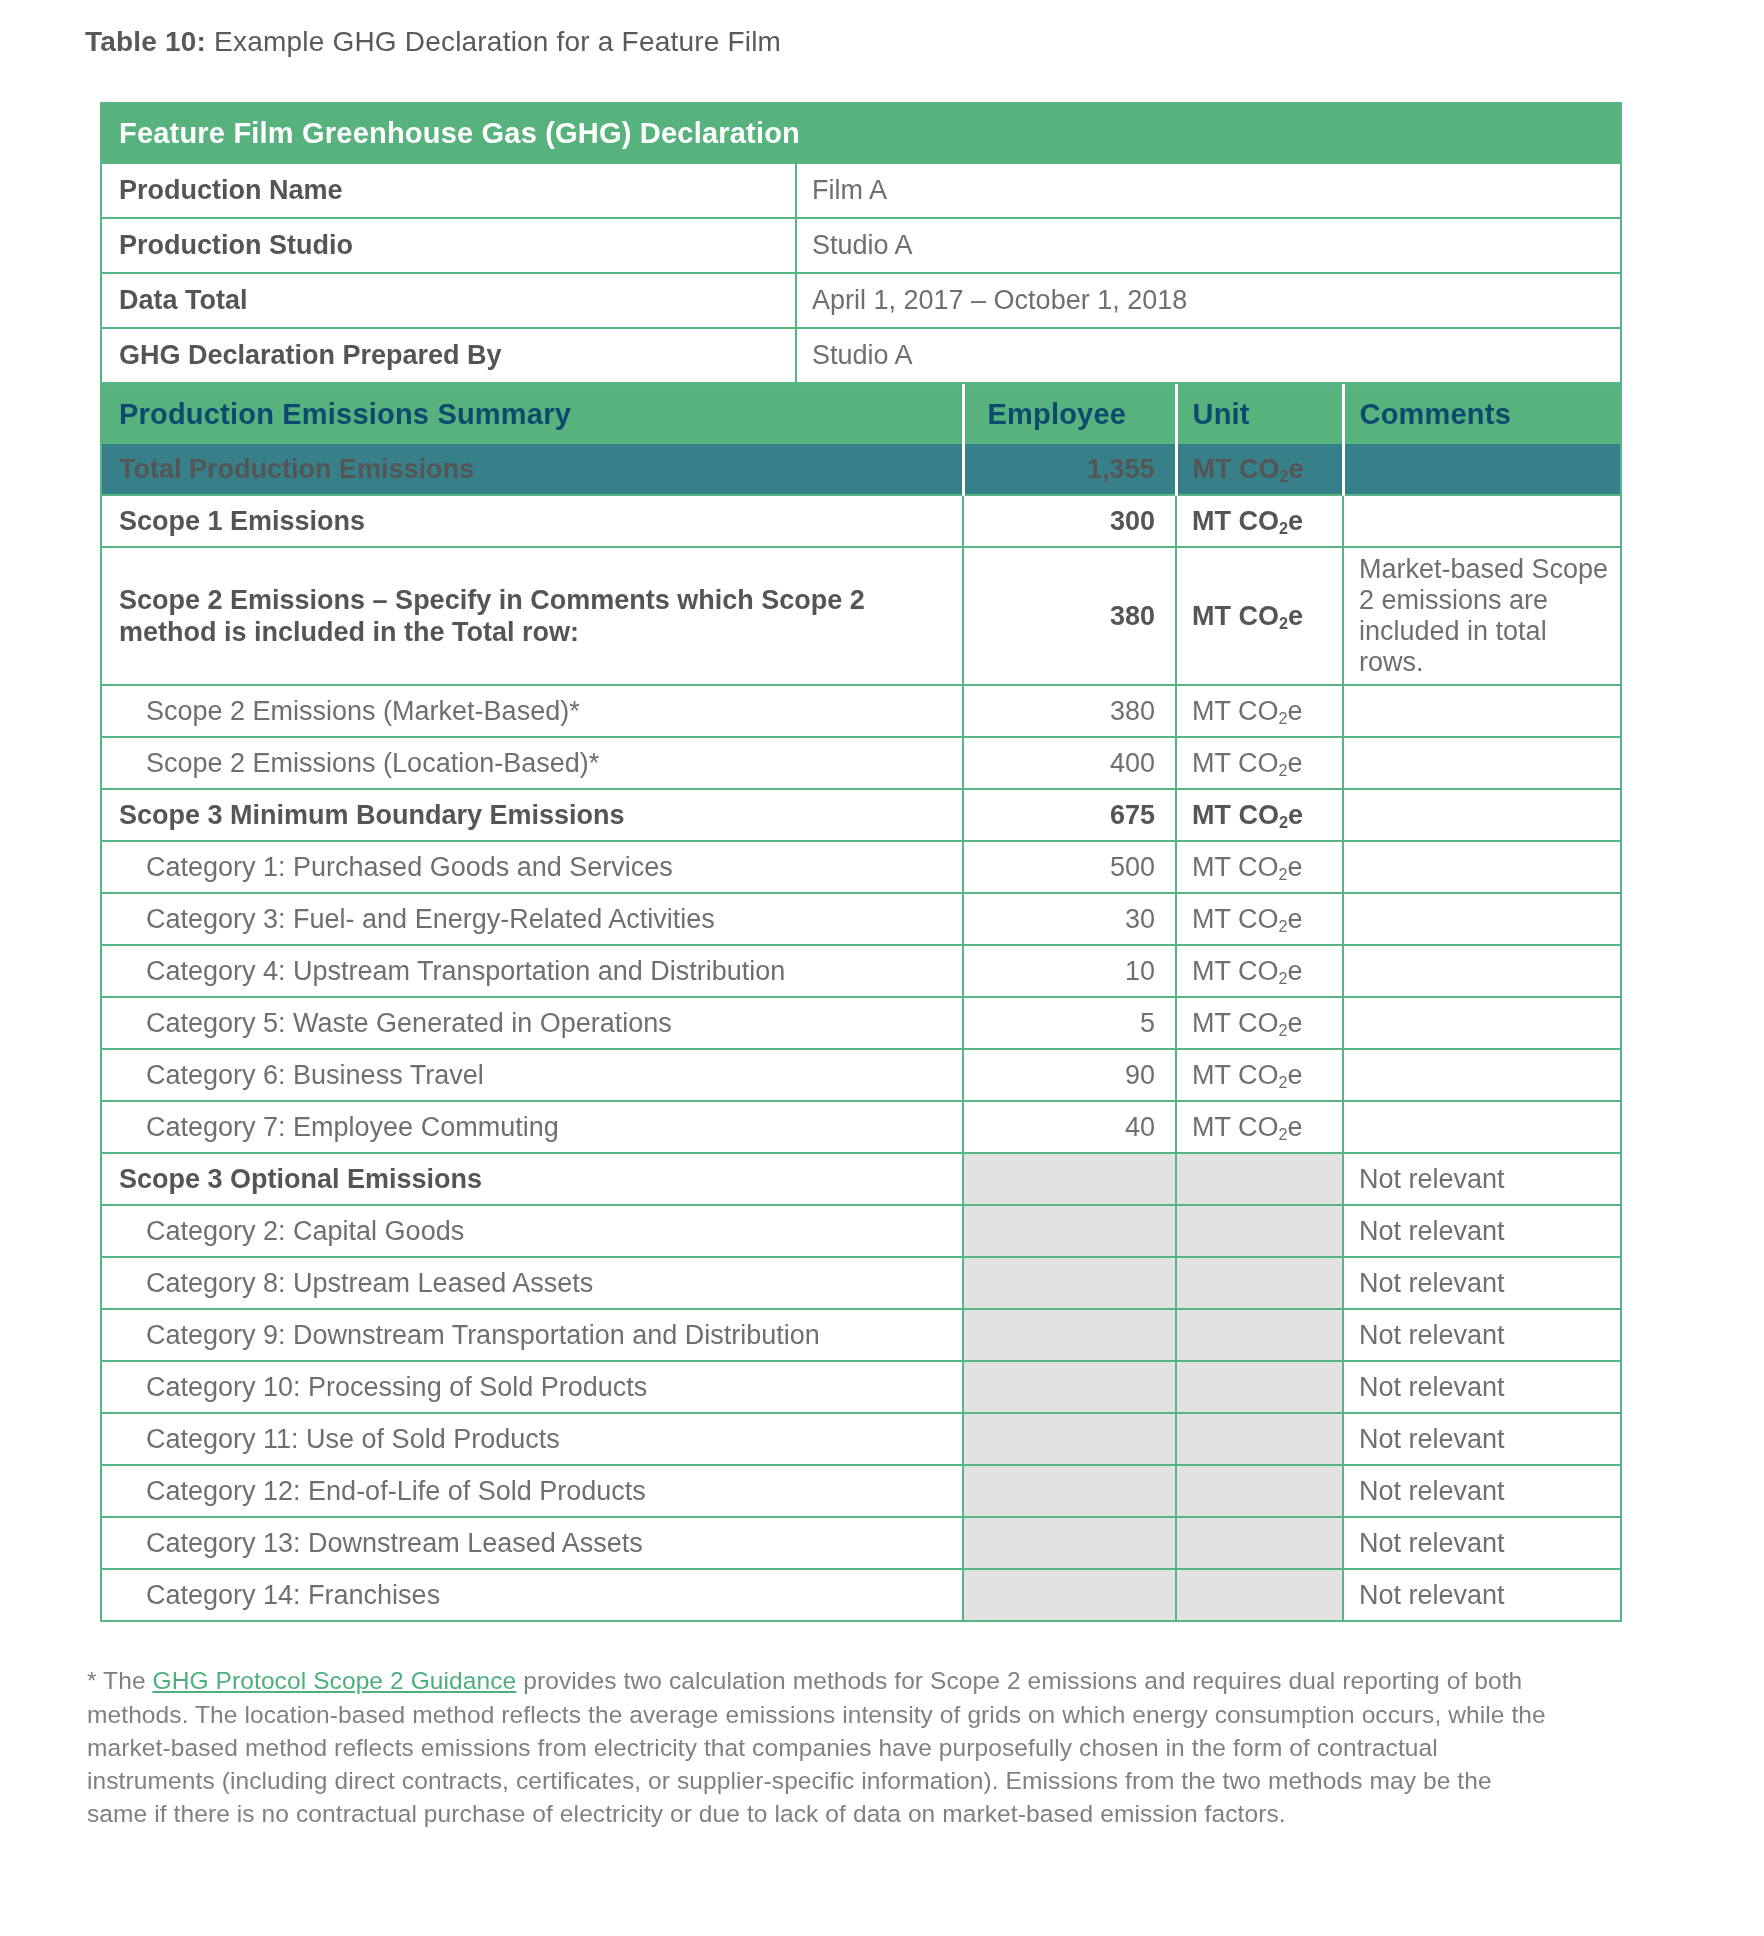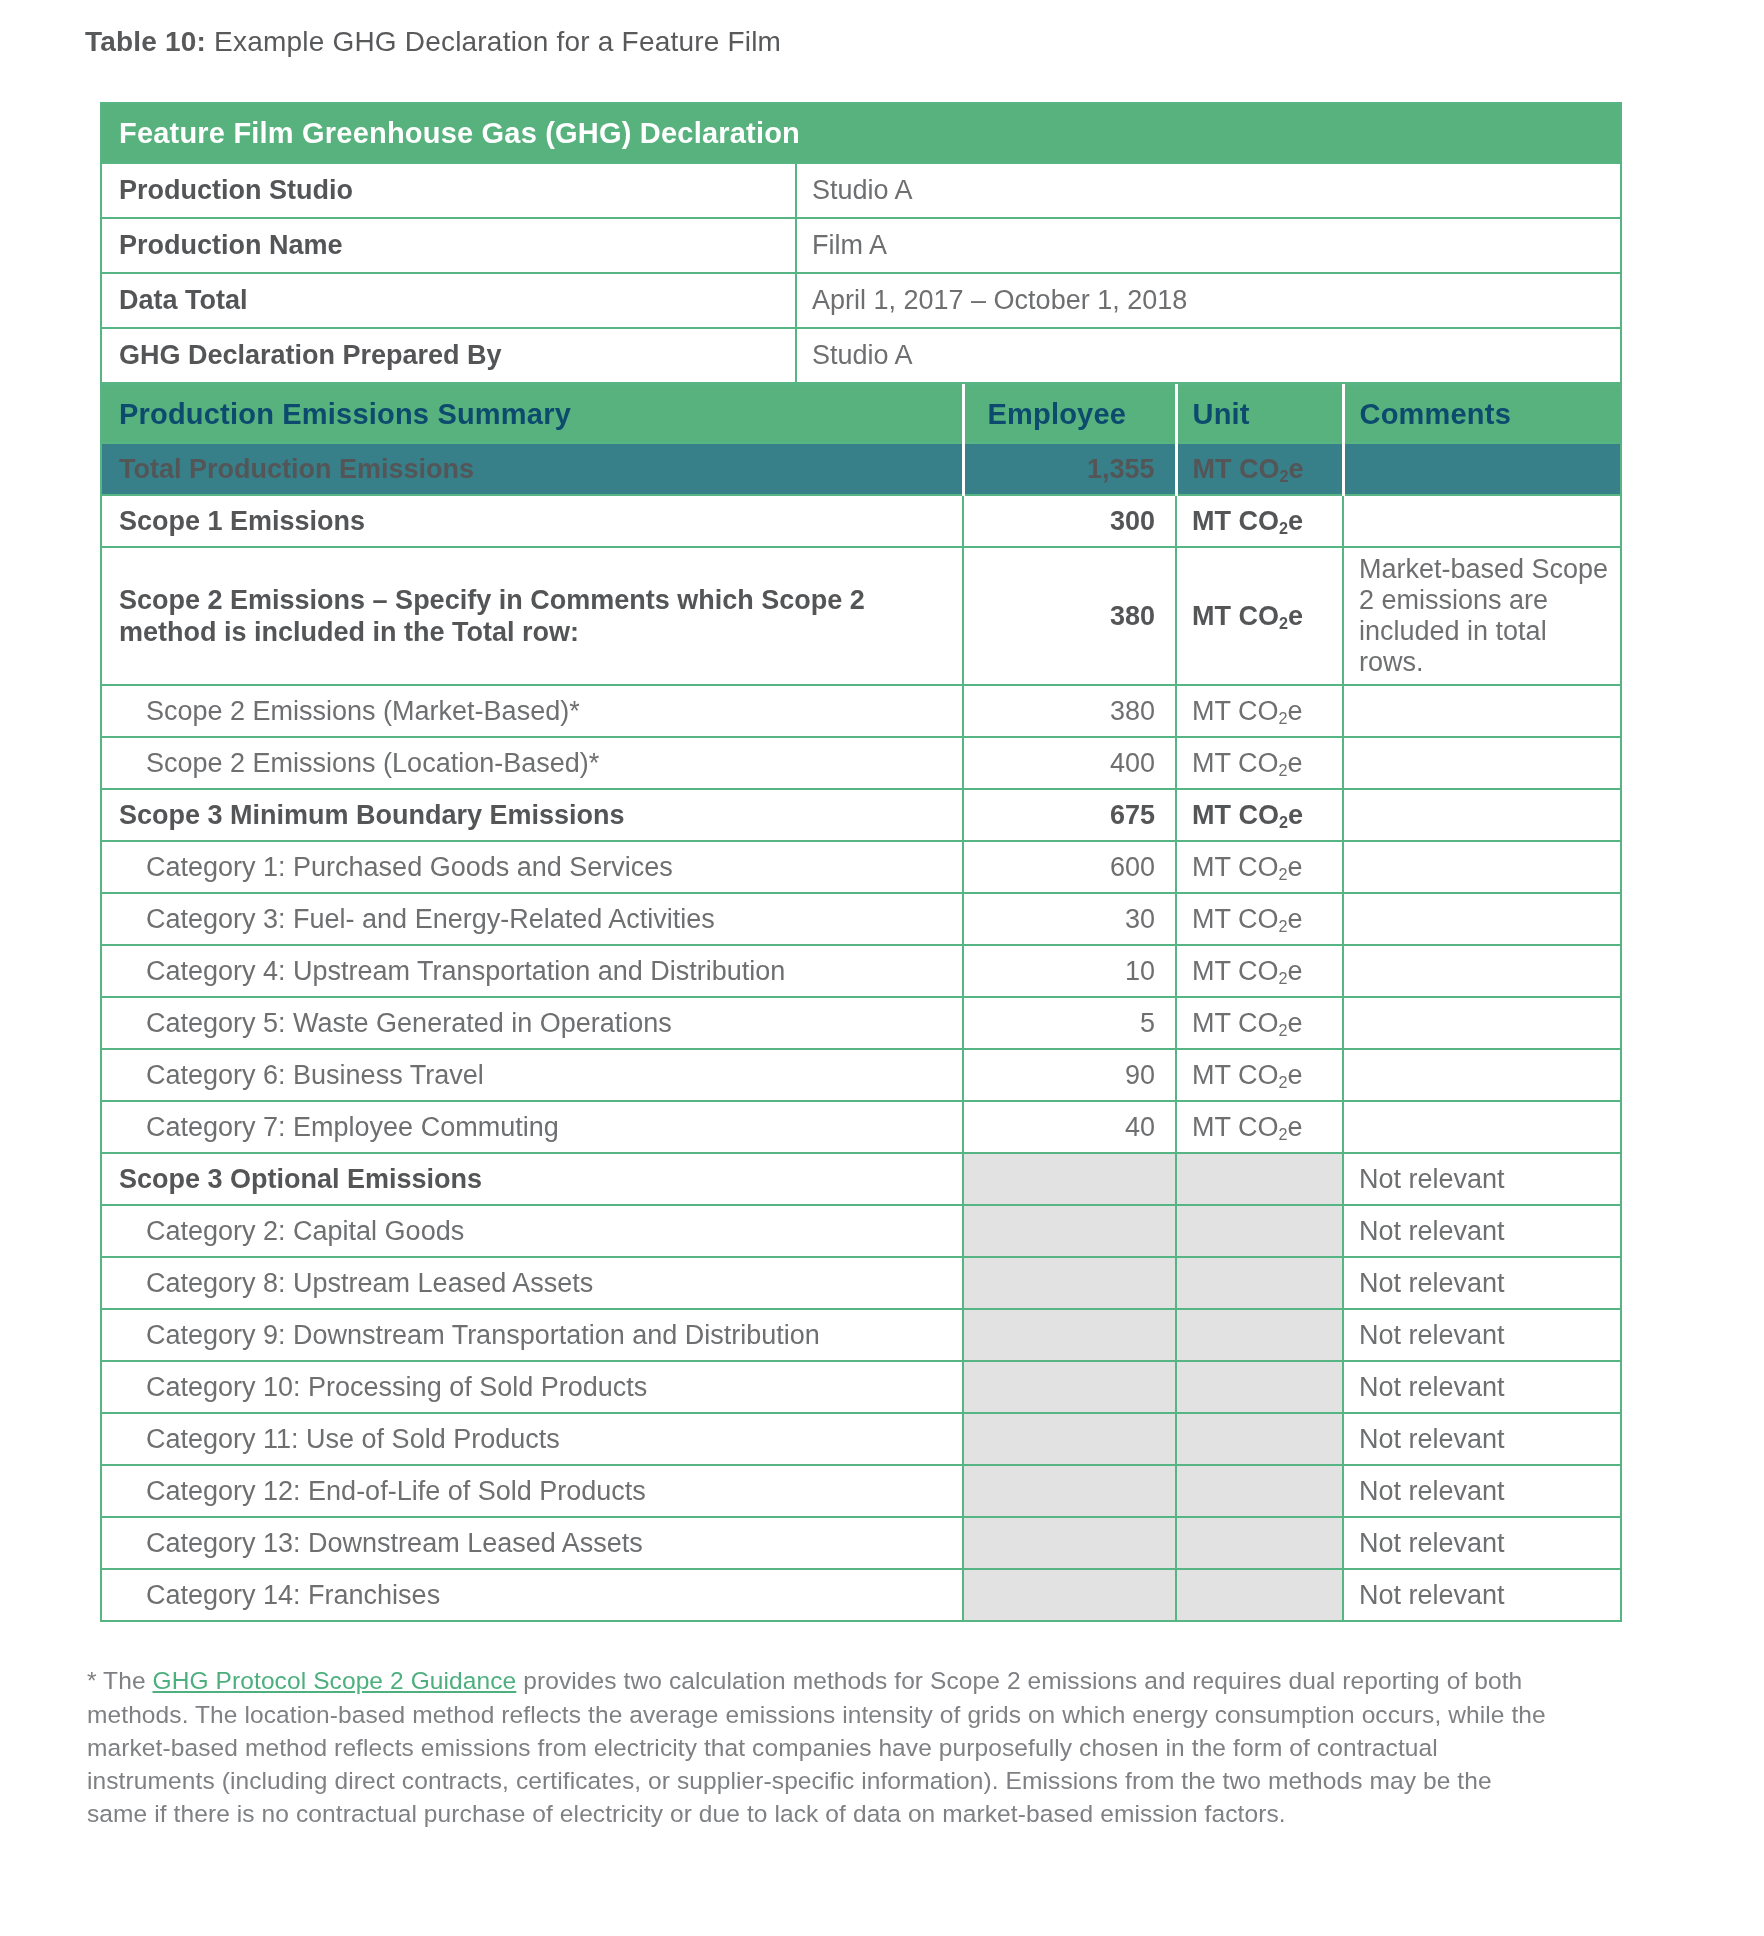--- a/index.html
+++ b/index.html
@@ -73,26 +73,26 @@
     <table>
       <colgroup>
           <col style="width:695px">
           <col style="width:825px">
         </colgroup>
       <tbody id="decl-body">
         <tr class="decl-header">
           <td colspan="2">Feature Film Greenhouse Gas (GHG) Declaration</td>
         </tr>
       <tr class="decl-row">
+            <td class="lbl">Production Name</td>
+            <td class="val">Film A</td>
+          </tr>
+          <tr class="decl-row">
             <td class="lbl">Production Studio</td>
             <td class="val">Studio A</td>
-          </tr>
-          <tr class="decl-row">
-            <td class="lbl">Production Name</td>
-            <td class="val">Film A</td>
           </tr>
           <tr class="decl-row">
             <td class="lbl">Data Total</td>
             <td class="val">April 1, 2017 – October 1, 2018</td>
           </tr>
           <tr class="decl-row">
             <td class="lbl">GHG Declaration Prepared By</td>
             <td class="val">Studio A</td>
           </tr>
         </tbody>
@@ -143,21 +143,21 @@
             <td class="c-cm"></td>
           </tr>
           <tr class="r bold">
             <td class="c-lbl">Scope 3 Minimum Boundary Emissions</td>
             <td class="c-em">675</td>
             <td class="c-un"><span>MT CO</span><sub>2</sub><span>e</span></td>
             <td class="c-cm"></td>
           </tr>
           <tr class="r indent">
             <td class="c-lbl">Category 1: Purchased Goods and Services</td>
-            <td class="c-em">600</td>
+            <td class="c-em">500</td>
             <td class="c-un"><span>MT CO</span><sub>2</sub><span>e</span></td>
             <td class="c-cm"></td>
           </tr>
           <tr class="r indent">
             <td class="c-lbl">Category 3: Fuel- and Energy-Related Activities</td>
             <td class="c-em">30</td>
             <td class="c-un"><span>MT CO</span><sub>2</sub><span>e</span></td>
             <td class="c-cm"></td>
           </tr>
           <tr class="r indent">

